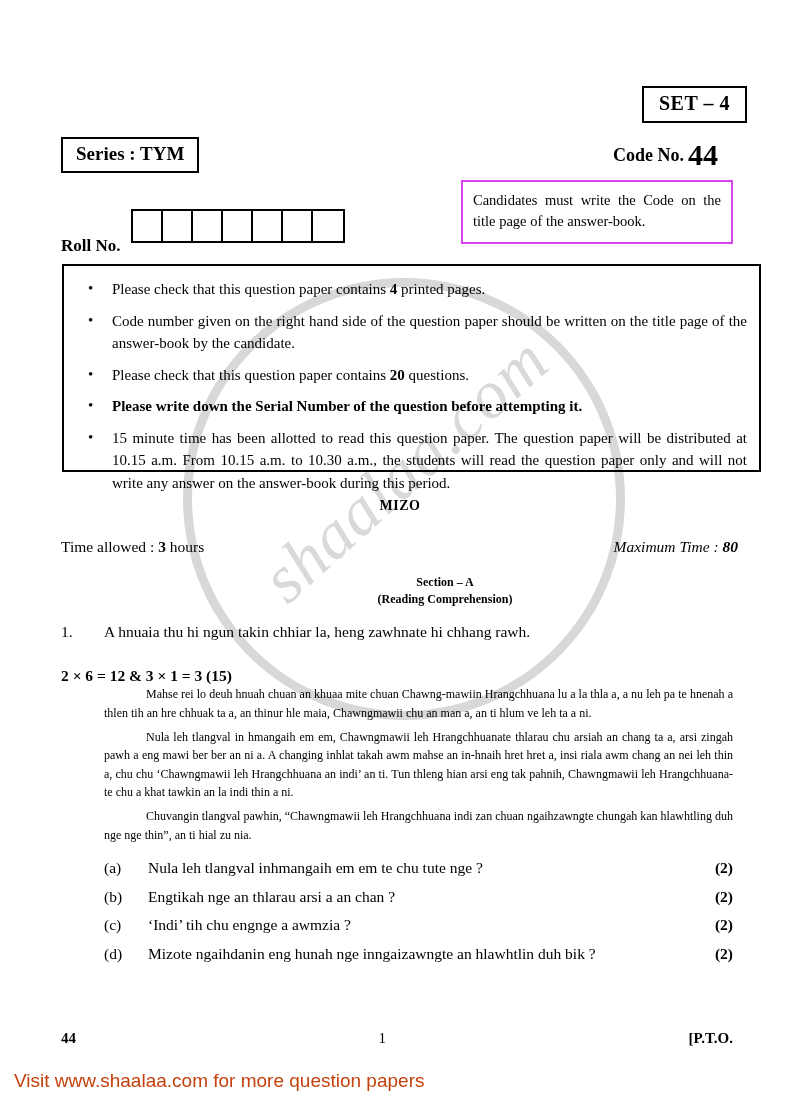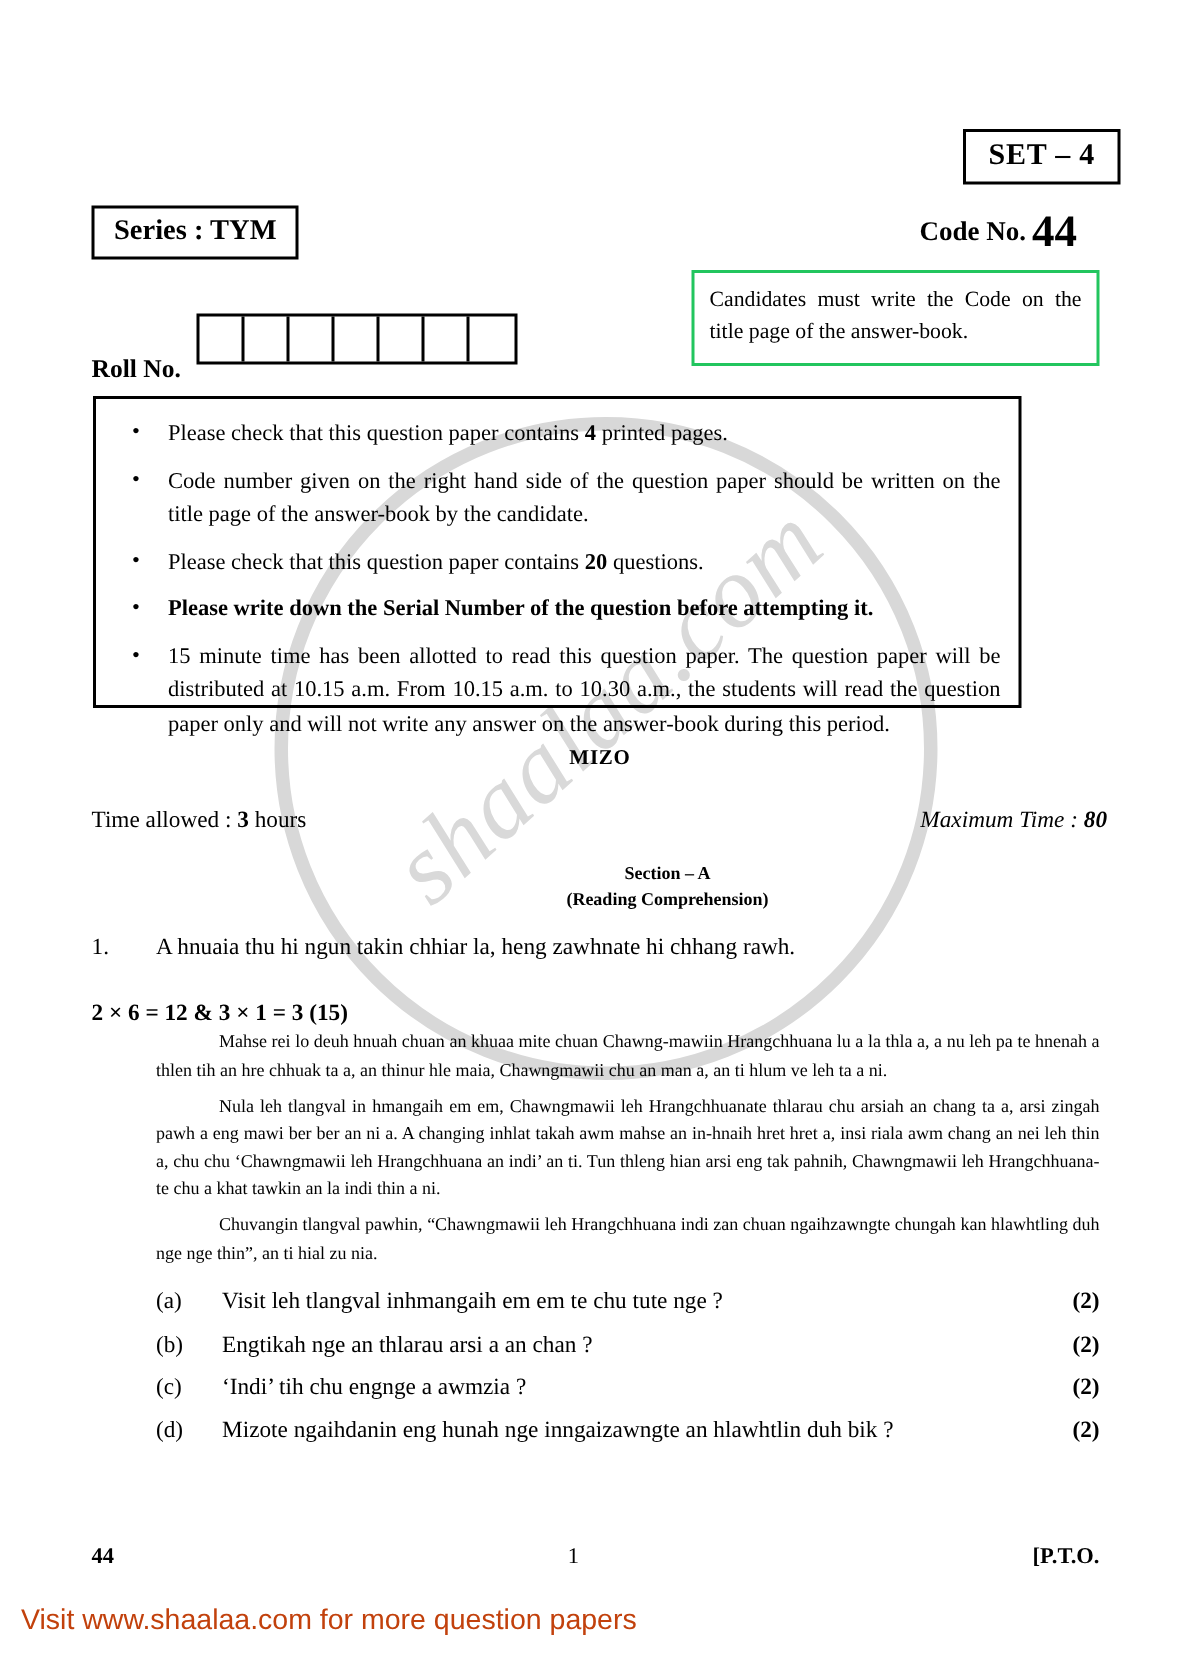--- a/index.html
+++ b/index.html
@@ -121,33 +121,33 @@
     border-right: 2px solid #000;
     box-sizing: border-box;
   }
   #roll-boxes .cell:last-child { border-right: none; }
 
   
   #cand-note {
     left: 461px;
     top: 180px;
     width: 272px;
-    border: 2px solid #22c55e;
+    border: 2px solid #d946ef;
     box-sizing: border-box;
     padding: 8px 10px 10px 10px;
     font-size: 14.5px;
     line-height: 1.45;
     text-align: justify;
   }
 
   
   #instructions {
     left: 62px;
     top: 264px;
-    width: 619px;
+    width: 699px;
     height: 208px;
     border: 2px solid #000;
     box-sizing: border-box;
     padding: 12px 12px 8px 10px;
     font-size: 15px;
   }
   #instructions ul {
     margin: 0;
     padding: 0;
     list-style: none;
@@ -355,21 +355,21 @@
       </div>
       <div id="q1-marks">2 × 6 = 12 &amp; 3 × 1 = 3 (15)</div>
       <div id="passages">
           <p class="passage" style="margin: 0px 0px 6px;">Mahse rei lo deuh hnuah chuan an khuaa mite chuan Chawng-mawiin Hrangchhuana lu a la thla a, a nu leh pa te hnenah a thlen tih an hre chhuak ta a, an thinur hle maia, Chawngmawii chu an man a, an ti hlum ve leh ta a ni.</p>
           <p class="passage" style="margin: 0px 0px 6px;">Nula leh tlangval in hmangaih em em, Chawngmawii leh Hrangchhuanate thlarau chu arsiah an chang ta a, arsi zingah pawh a eng mawi ber ber an ni a. A changing inhlat takah awm mahse an in-hnaih hret hret a, insi riala awm chang an nei leh thin a, chu chu ‘Chawngmawii leh Hrangchhuana an indi’ an ti. Tun thleng hian arsi eng tak pahnih, Chawngmawii leh Hrangchhuana-te chu a khat tawkin an la indi thin a ni.</p>
           <p class="passage" style="margin: 0px 0px 6px;">Chuvangin tlangval pawhin, “Chawngmawii leh Hrangchhuana indi zan chuan ngaihzawngte chungah kan hlawhtling duh nge nge thin”, an ti hial zu nia.</p>
         </div>
       <div id="subq">
           <div class="srow">
             <span class="slabel">(a)</span>
-            <span class="stext">Visit leh tlangval inhmangaih em em te chu tute nge ?</span>
+            <span class="stext">Nula leh tlangval inhmangaih em em te chu tute nge ?</span>
             <span class="smarks">(2)</span>
           </div>
           <div class="srow">
             <span class="slabel">(b)</span>
             <span class="stext">Engtikah nge an thlarau arsi a an chan ?</span>
             <span class="smarks">(2)</span>
           </div>
           <div class="srow">
             <span class="slabel">(c)</span>
             <span class="stext">‘Indi’ tih chu engnge a awmzia ?</span>

